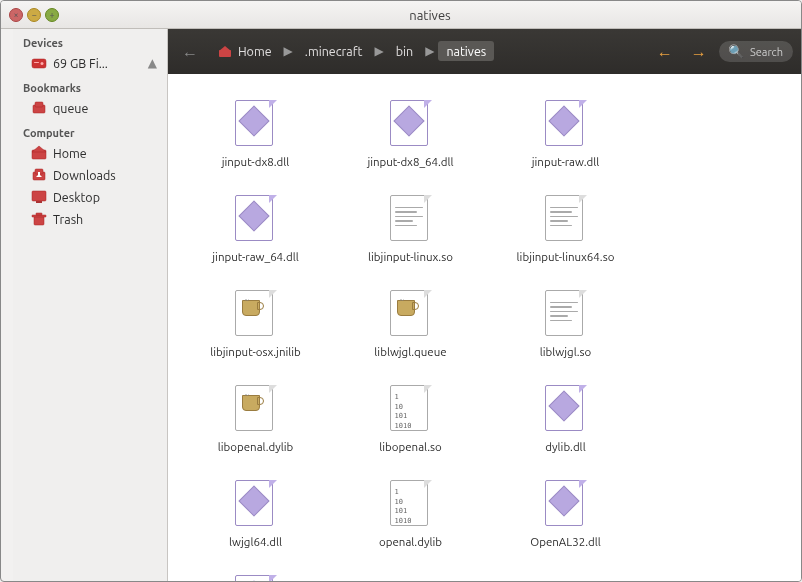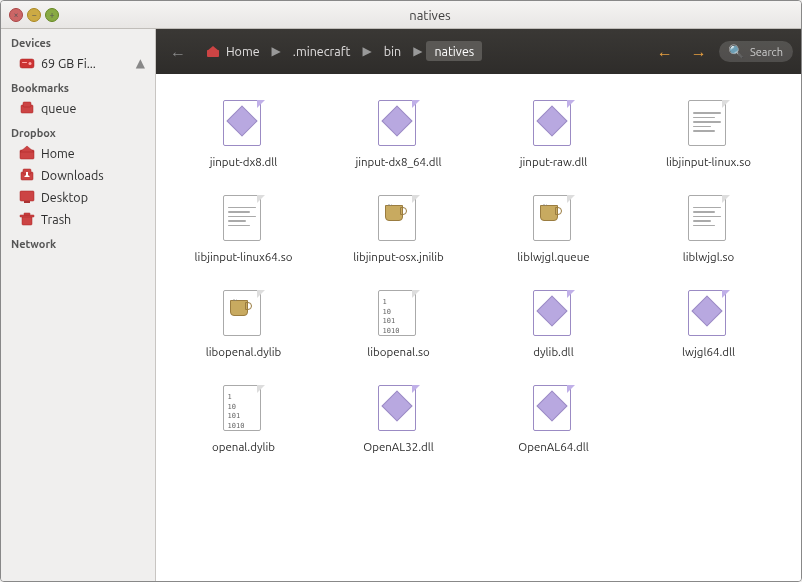--- a/index.html
+++ b/index.html
@@ -73,20 +73,21 @@
 
     
     .sidebar {
       width: 155px;
       background: #f0efee;
       border-right: 1px solid #c8c5c2;
       display: flex;
       flex-direction: column;
       overflow-y: auto;
       flex-shrink: 0;
+      margin-left: 12px;
     }
 
     .sidebar-section-header {
       font-size: 11px;
       font-weight: bold;
       color: #555;
       padding: 8px 10px 3px 10px;
       text-transform: none;
     }
 
@@ -462,21 +463,21 @@
       <div class="sidebar-item">
         <div class="icon">
           <svg width="16" height="16" viewBox="0 0 16 16">
             <rect x="2" y="5" width="12" height="8" rx="1" fill="#cc4444" stroke="#aa2222" stroke-width="0.5"></rect>
             <rect x="4" y="2" width="8" height="5" rx="1" fill="#cc4444" stroke="#aa2222" stroke-width="0.5"></rect>
           </svg>
         </div>
         <span>queue</span>
       </div>
 
-      <div class="sidebar-section-header">Dropbox</div>
+      <div class="sidebar-section-header">Computer</div>
       <div class="sidebar-item">
         <div class="icon">
           <svg width="16" height="16" viewBox="0 0 16 16">
             <rect x="1" y="5" width="14" height="9" rx="1" fill="#cc4444" stroke="#aa2222" stroke-width="0.5"></rect>
             <polygon points="8,1 1,7 15,7" fill="#cc4444" stroke="#aa2222" stroke-width="0.5"></polygon>
           </svg>
         </div>
         <span>Home</span>
       </div>
       <div class="sidebar-item">
@@ -503,21 +504,20 @@
         <div class="icon">
           <svg width="16" height="16" viewBox="0 0 16 16">
             <rect x="3" y="5" width="10" height="9" rx="1" fill="#cc4444" stroke="#aa2222" stroke-width="0.5"></rect>
             <rect x="1" y="4" width="14" height="2" rx="0.5" fill="#cc4444" stroke="#aa2222" stroke-width="0.5"></rect>
             <rect x="5" y="2" width="6" height="2" rx="0.5" fill="#cc4444" stroke="#aa2222" stroke-width="0.5"></rect>
           </svg>
         </div>
         <span>Trash</span>
       </div>
 
-      <div class="sidebar-section-header">Network</div>
     </div>
 
     <div class="content-area">
 
       <div class="toolbar">
         <button class="toolbar-nav-btn disabled">
           <span>←</span>
         </button>
 
         <div class="breadcrumb">
@@ -581,20 +581,30 @@
         <div class="dll-icon">
       <div class="doc-bg"></div>
       <div class="doc-corner"></div>
       <div class="diamond"></div>
     </div>
       </div>
       <div class="file-name">jinput-raw.dll</div>
     </div>
           <div class="file-item">
       <div class="file-icon">
+        <div class="dll-icon">
+      <div class="doc-bg"></div>
+      <div class="doc-corner"></div>
+      <div class="diamond"></div>
+    </div>
+      </div>
+      <div class="file-name">jinput-raw_64.dll</div>
+    </div>
+          <div class="file-item">
+      <div class="file-icon">
         <div class="so-icon">
       <div class="doc-bg"></div>
       <div class="doc-corner"></div>
       <div class="lines">
                   <div class="line" style="width:28px;"></div>
                   <div class="line" style="width:22px;"></div>
                   <div class="line" style="width:28px;"></div>
                   <div class="line" style="width:18px;"></div>
                   <div class="line" style="width:22px;"></div>
                 </div>

